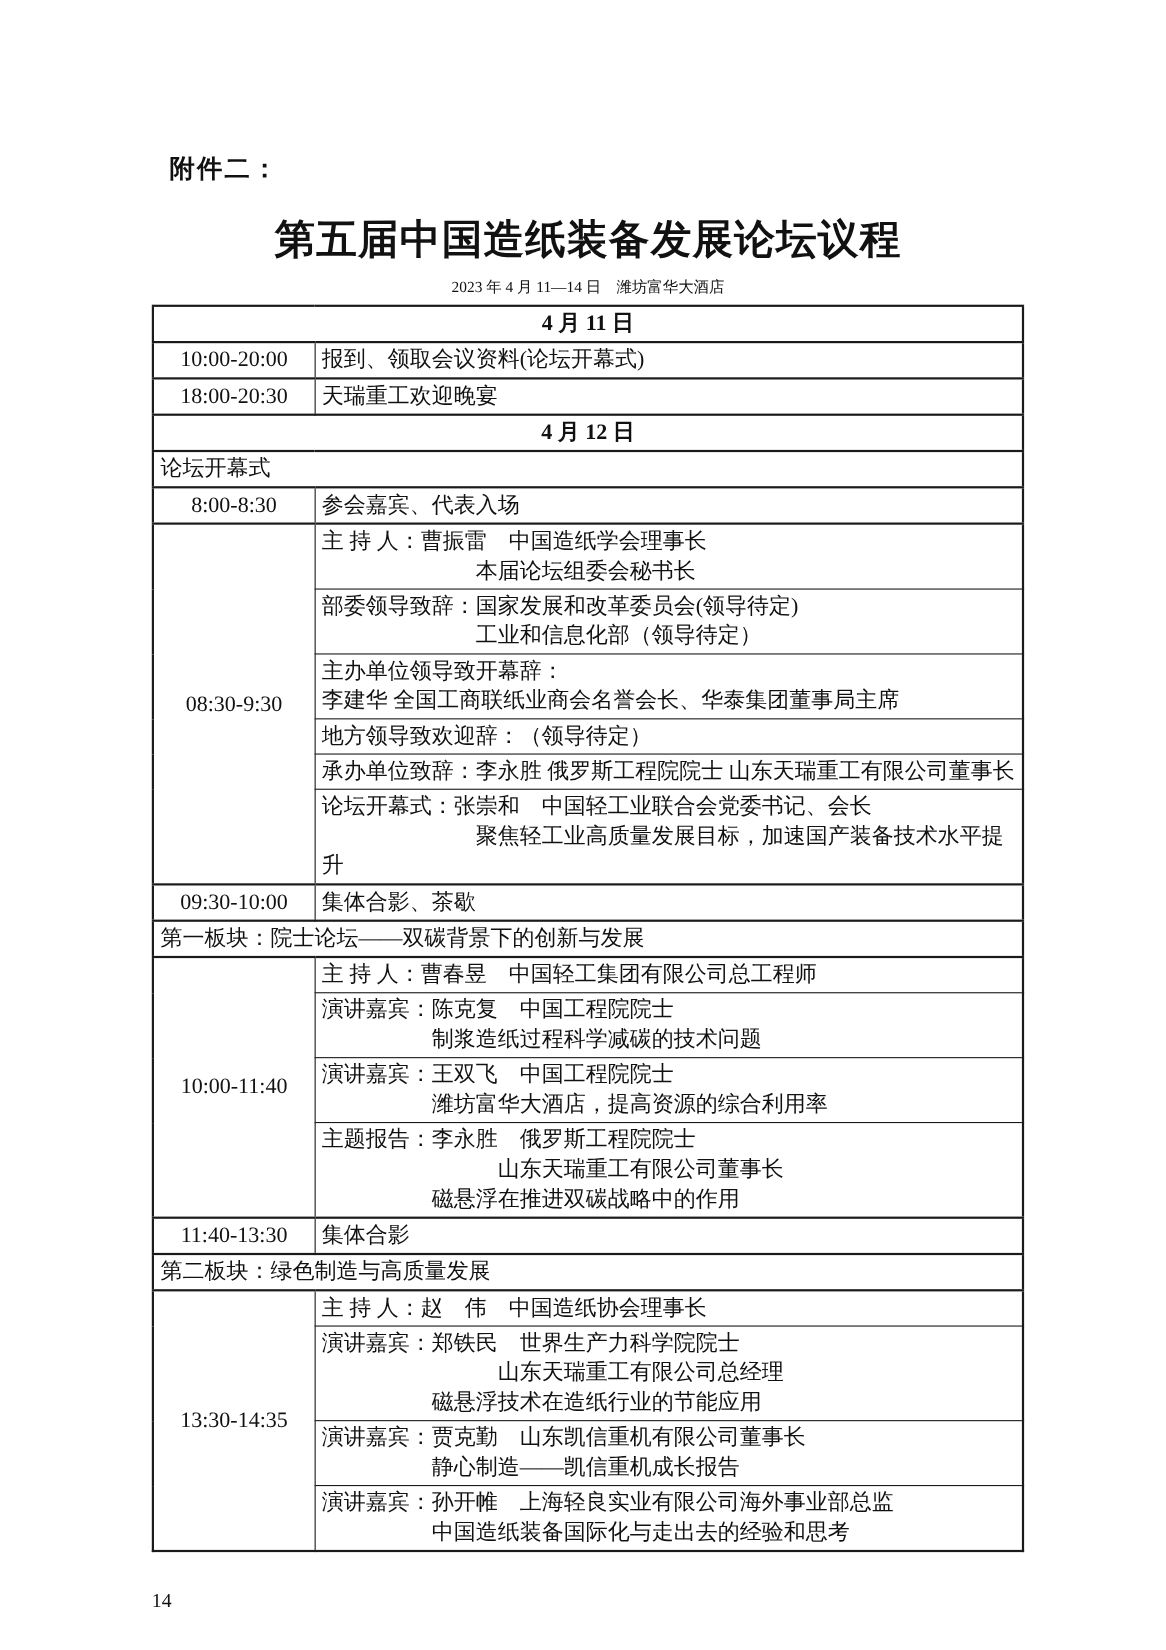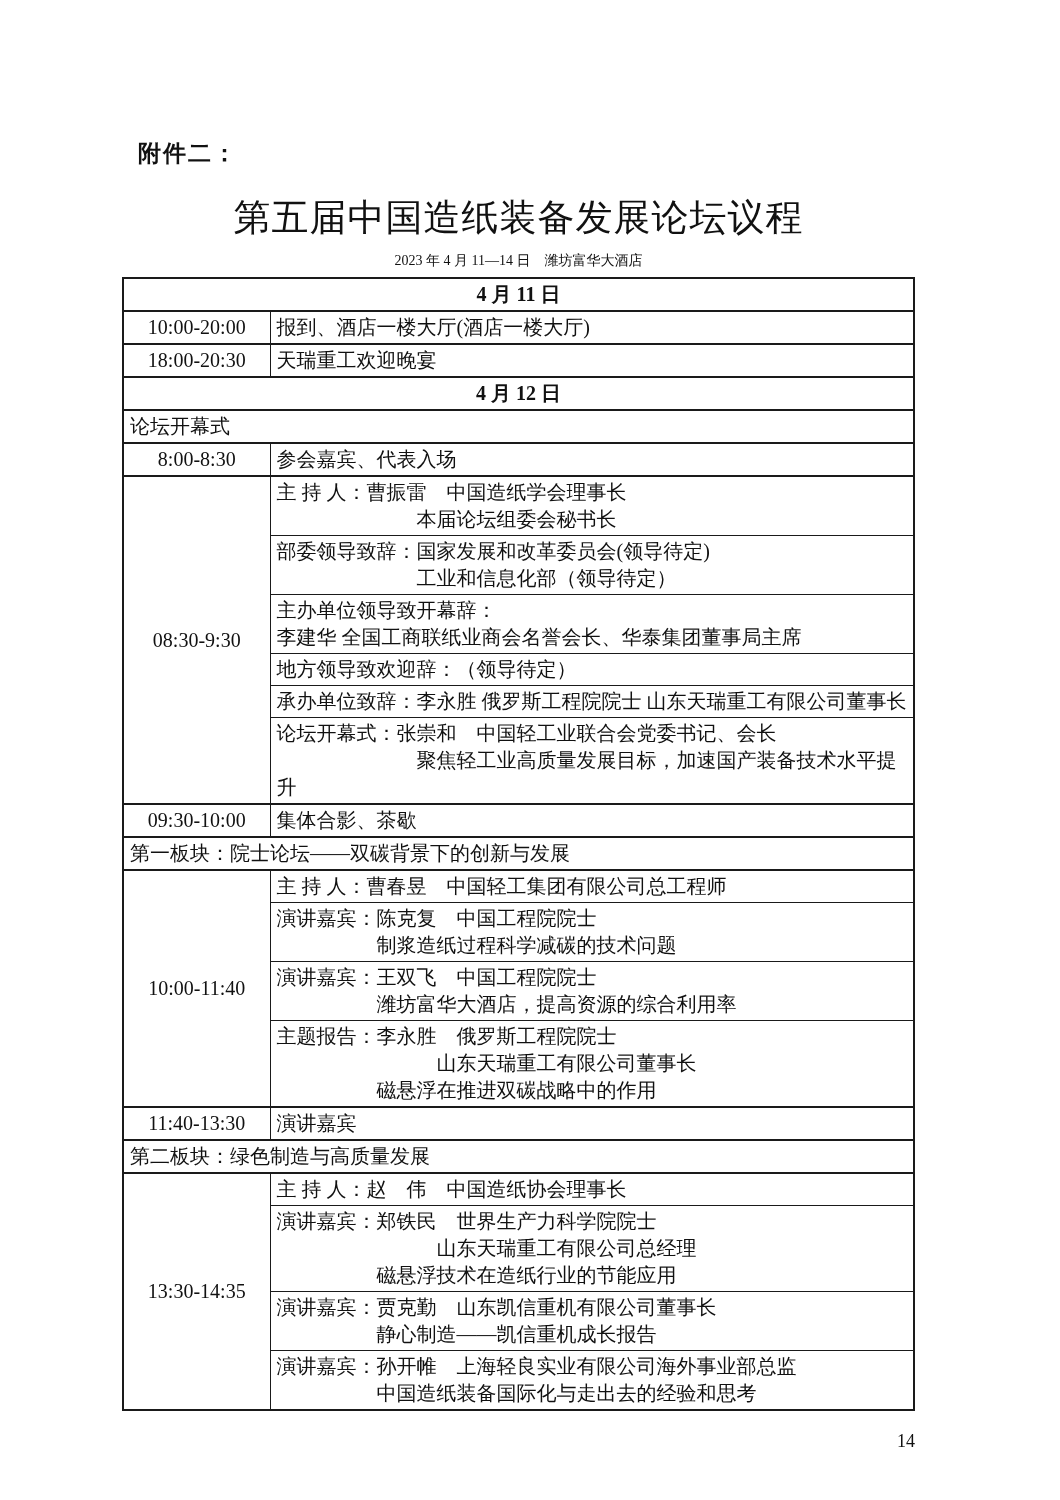--- a/index.html
+++ b/index.html
@@ -10,36 +10,36 @@
   }
   .page {
     position: relative;
     width: 1060px;
     height: 1500px;
     background: #ffffff;
     overflow: hidden;
   }
   .content {
     position: absolute;
-    left: 122px;
+    left: 138px;
     top: 0;
     width: 793px;
   }
   .attachment {
     margin-top: 138px;
     margin-left: 16px;
     font-size: 23px;
     font-weight: bold;
     letter-spacing: 2px;
   }
   .title {
     margin-top: 24px;
     text-align: center;
     font-size: 37px;
-    font-weight: normal;
+    font-weight: bold;
     letter-spacing: 1px;
   }
   .subtitle {
     margin-top: 9px;
     text-align: center;
     font-size: 14px;
   }
   table.agenda {
     margin-top: 7px;
     width: 100%;
@@ -70,22 +70,22 @@
     font-size: 20px;
   }
   td.content-cell {
     text-align: left;
     padding-left: 10px;
   }
   .content-line {
     white-space: pre-wrap;
   }
   .footer {
-    margin-top: 20px;
-    text-align: right;
+    margin-top: 34px;
+    text-align: left;
     font-size: 18px;
   }
 </style>
 </head>
 <body>
 
 <div class="page">
   <div class="content">
     <div class="attachment">附件二：</div>
     <div class="title">第五届中国造纸装备发展论坛议程</div>
@@ -95,21 +95,21 @@
         <col class="col-time" style="width:147px">
         <col>
       </colgroup>
       <tbody id="agenda-body">
           <tr class="major">
             <td class="date-header" colspan="2">4 月 11 日</td>
           </tr>
           <tr class="major">
             <td class="time-cell">10:00-20:00</td>
             <td class="content-cell">
-              <div class="content-line">报到、酒店一楼大厅(酒店一楼大厅)</div>
+              <div class="content-line">报到、领取会议资料(论坛开幕式)</div>
             </td>
           </tr>
           <tr class="major">
             <td class="time-cell">18:00-20:30</td>
             <td class="content-cell">
               <div class="content-line">天瑞重工欢迎晚宴</div>
             </td>
           </tr>
           <tr class="major">
             <td class="date-header" colspan="2">4 月 12 日</td>
@@ -188,21 +188,21 @@
           <tr class="sub">
             <td class="content-cell">
               <div class="content-line">主题报告：李永胜　俄罗斯工程院院士</div>
               <div class="content-line">　　　　　　　　山东天瑞重工有限公司董事长</div>
               <div class="content-line">　　　　　磁悬浮在推进双碳战略中的作用</div>
             </td>
           </tr>
           <tr class="major">
             <td class="time-cell">11:40-13:30</td>
             <td class="content-cell">
-              <div class="content-line">演讲嘉宾</div>
+              <div class="content-line">集体合影</div>
             </td>
           </tr>
           <tr class="major">
             <td class="section-header" colspan="2">第二板块：绿色制造与高质量发展</td>
           </tr>
           <tr class="major">
             <td class="time-cell" rowspan="4">13:30-14:35</td>
             <td class="content-cell">
               <div class="content-line">主 持 人：赵　伟　中国造纸协会理事长</div>
             </td>

